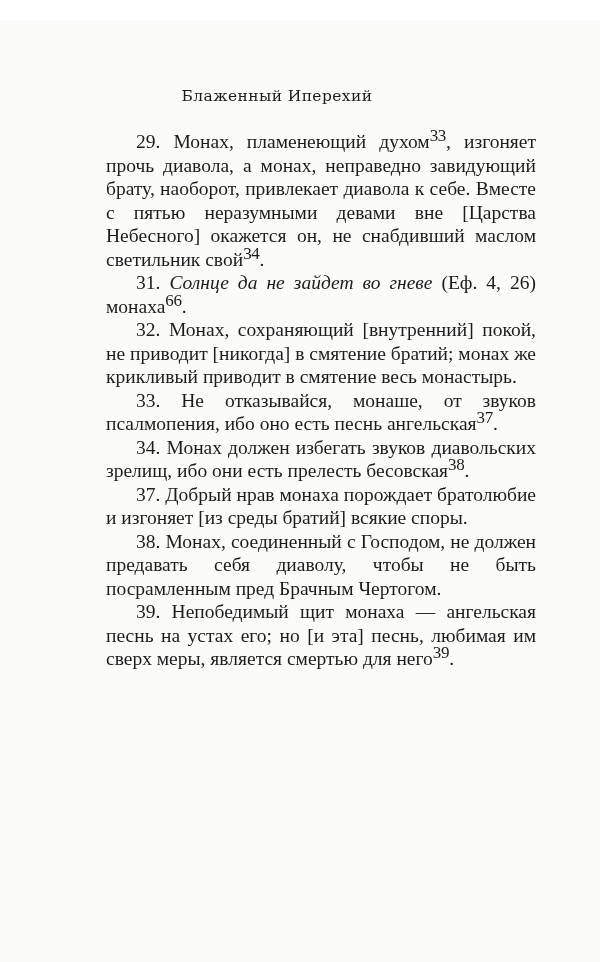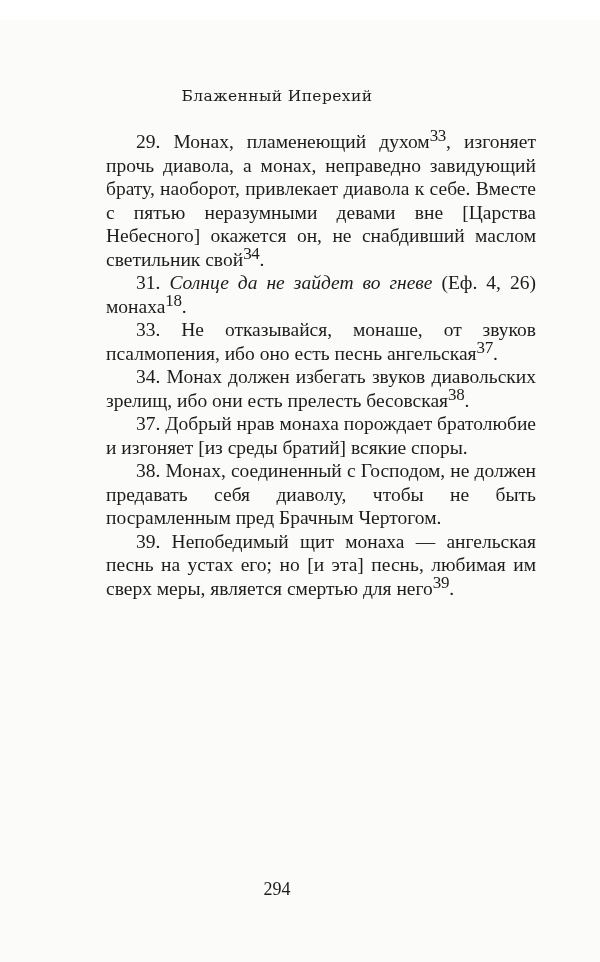--- a/index.html
+++ b/index.html
@@ -64,22 +64,22 @@
   }
 </style>
 </head>
 <body>
 
 <div class="page" style="--paper: #fbfbfa; --ink: #1c1c1c;">
   <div class="running-head">Блаженный Иперехий</div>
 
   <div class="body-text">
       <p class="para"><span>29. Монах, пламенеющий духом</span><sup>33</sup><span>, изгоняет прочь диавола, а монах, неправедно завидующий брату, наоборот, привлекает диавола к себе. Вместе с пятью неразумными девами вне [Царства Небесного] окажется он, не снабдивший маслом светильник свой</span><sup>34</sup><span>.</span></p>
-      <p class="para"><span>31. </span><em>Солнце да не зайдет во гневе</em><span> (Еф. 4, 26) монаха</span><sup>18</sup><span>.</span></p>
+      <p class="para"><span>31. </span><em>Солнце да не зайдет во гневе</em><span> (Еф. 4, 26) монаха</span><sup>66</sup><span>.</span></p>
+      <p class="para"><span>32. Монах, сохраняющий [внутренний] покой, не приводит [никогда] в смятение братий; монах же крикливый приводит в смятение весь монастырь.</span></p>
       <p class="para"><span>33. Не отказывайся, монаше, от звуков псалмопения, ибо оно есть песнь ангельская</span><sup>37</sup><span>.</span></p>
       <p class="para"><span>34. Монах должен избегать звуков диавольских зрелищ, ибо они есть прелесть бесовская</span><sup>38</sup><span>.</span></p>
       <p class="para"><span>37. Добрый нрав монаха порождает братолюбие и изгоняет [из среды братий] всякие споры.</span></p>
       <p class="para"><span>38. Монах, соединенный с Господом, не должен предавать себя диаволу, чтобы не быть посрамленным пред Брачным Чертогом.</span></p>
       <p class="para"><span>39. Непобедимый щит монаха — ангельская песнь на устах его; но [и эта] песнь, любимая им сверх меры, является смертью для него</span><sup>39</sup><span>.</span></p>
     </div>
 
-  <div class="folio">294</div>
 </div>
 
 </body></html>

